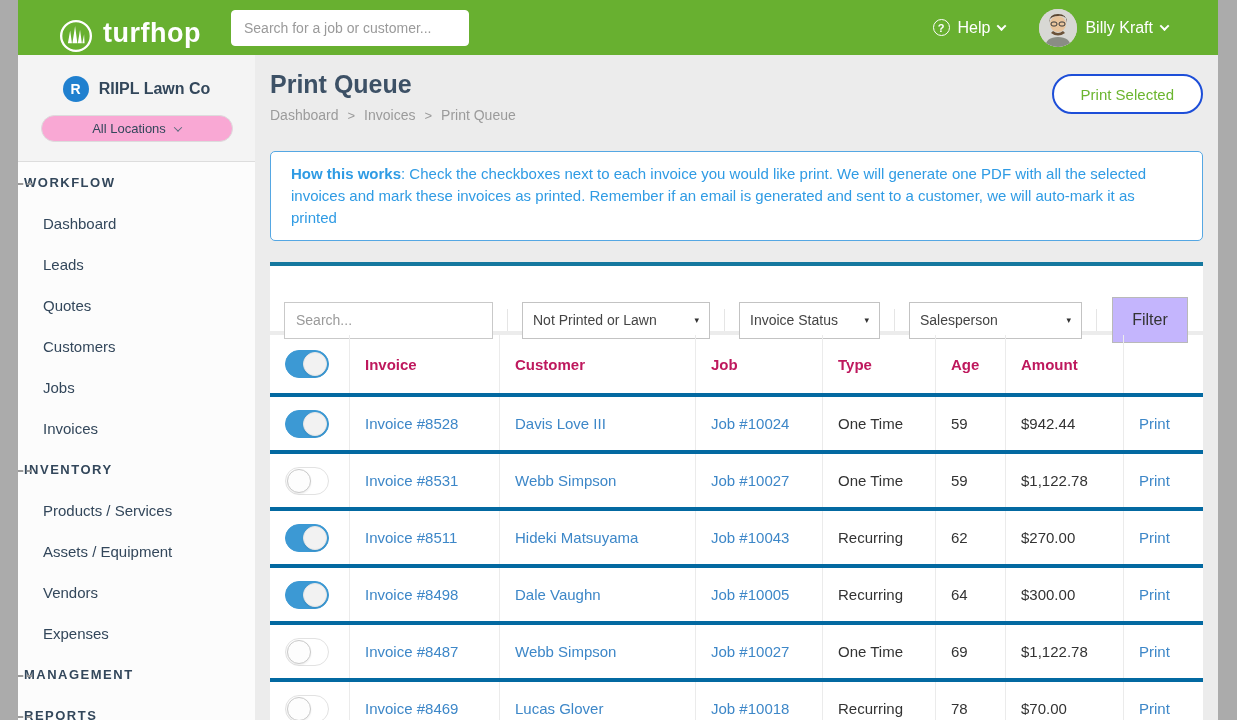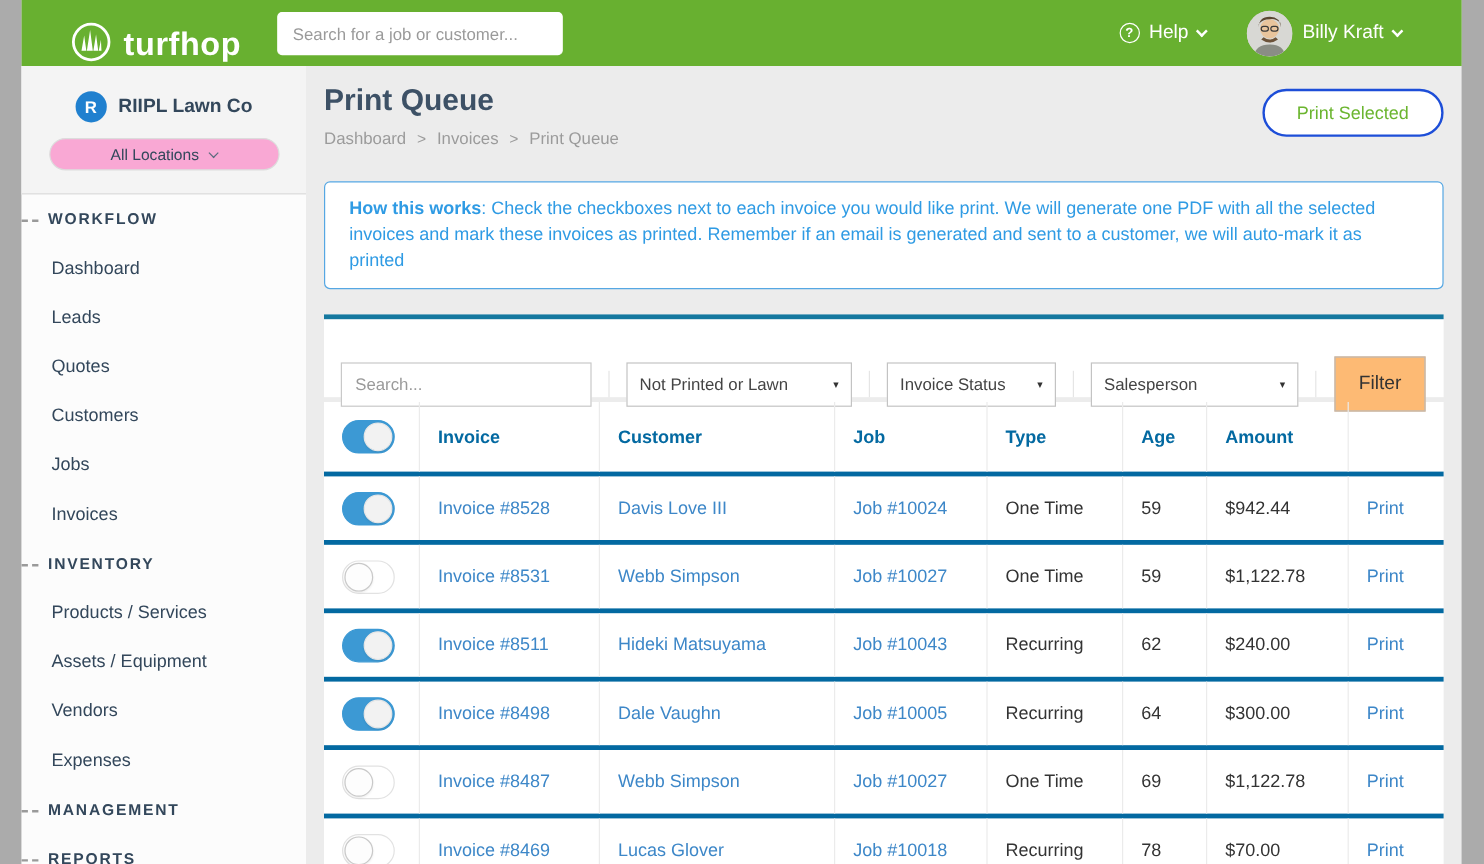--- a/index.html
+++ b/index.html
@@ -7,21 +7,21 @@
     font-family:"Liberation Sans","DejaVu Sans",sans-serif; background:#ababab; }
 
   .frame-strip { position:absolute; top:0; height:720px; background:#ababab; }
   .frame-left { left:0; width:18px; }
   .frame-right { right:0; width:19px; }
 
   .app { position:absolute; left:18px; top:0; width:1200px; height:720px; background:#ececec; }
 
   
   .topbar { position:relative; height:55px; background:#68b030; display:flex; align-items:center; }
-  .logo { display:flex; align-items:center; gap:9px; margin-left:40px; cursor:pointer;margin-top:20px; }
+  .logo { display:flex; gap:9px; margin-left:40px; cursor:pointer;margin-top:20px; }
   .logo-text { color:#fff; font-size:27px; font-weight:bold; letter-spacing:0.5px; }
   .hsearch { margin-left:30px; width:238px; height:36px; border:1px solid #fff; border-radius:4px;
     background:#fff; padding:0 12px; font-size:14px; color:#555; outline:none; }
   .hsearch::placeholder { color:#9a9a9a; }
   .topbar-right { margin-left:auto; margin-right:50px; display:flex; align-items:center; gap:34px; }
   .help-group { display:flex; align-items:center; gap:8px; color:#fff; font-size:16px; cursor:pointer; }
   .help-circle { width:17px; height:17px; border:1.5px solid #fff; border-radius:50%;
     display:flex; align-items:center; justify-content:center; font-size:11px; font-weight:bold; }
   .chev { display:inline-block; width:7px; height:7px; border-right:2px solid currentColor;
     border-bottom:2px solid currentColor; transform:rotate(45deg) translate(-1px,-1px); }
@@ -37,21 +37,21 @@
   .company-row { display:flex; align-items:center; justify-content:center; gap:10px; padding-top:21px; cursor:pointer; }
   .company-badge { width:26px; height:26px; border-radius:50%; background:#2080cf; color:#fff;
     font-size:14px; font-weight:bold; display:flex; align-items:center; justify-content:center; }
   .company-name { font-size:16px; font-weight:bold; color:#33475b; }
   .locations-pill { margin:13px auto 0; width:192px; height:27px; border-radius:14px; background:#f9a8d4;
     border:1px solid #dcdcdc; display:flex; align-items:center; justify-content:center; gap:9px;
     font-size:13px; color:#33475b; cursor:pointer; }
   .locations-pill .chev { width:6px; height:6px; border-width:1.5px; color:#5a6b7d; }
   .nav { list-style:none; padding-top:0; }
   .nav li { height:41px; display:flex; align-items:center; position:relative; }
-  .nav .section { padding-left:22px; font-size:13px; font-weight:bold; letter-spacing:1.5px; color:#33475b; }
+  .nav .section { padding-left:6px; font-size:13px; font-weight:bold; letter-spacing:1.5px; color:#33475b; }
   .nav .section .dashes { position:absolute; left:0; top:50%; width:14px; border-top:2px dashed #9a9a9a; }
   .nav .item { padding-left:25px; font-size:15px; color:#33475b; cursor:pointer; }
 
   
   .main { flex:1; padding:0 15px; position:relative; overflow:hidden; }
   .page-title { margin-top:15px; font-size:25px; font-weight:bold; color:#3d5166; }
   .breadcrumb { margin-top:8px; font-size:14px; color:#9b9b9b; display:flex; align-items:center; gap:9px; }
   .breadcrumb .sep { font-size:13px; color:#9b9b9b; }
   .crumb { cursor:pointer; }
   .btn-print-selected { position:absolute; right:15px; top:19px; height:40px; padding:0 27px;
@@ -65,31 +65,31 @@
   .filter-card { margin-top:21px; background:#fff; border-top:4px solid #15789f; height:69px; display:flex; }
   .fgroup { display:flex; align-items:center; padding:0 14px; border-right:1px solid #e5e5e5;margin-top:43px; }
   .fgroup.last { border-right:none; flex:1; justify-content:center; }
   .g-search { width:238px; } .g-dd1 { width:217px; } .g-dd2 { width:170px; } .g-dd3 { width:202px; }
   .fsearch { width:100%; height:37px; border:1px solid #c9c9c9; padding:0 11px; font-size:14px;
     color:#555; outline:none; font-family:inherit; }
   .fsearch::placeholder { color:#9a9a9a; }
   .fselect { width:100%; height:37px; border:1px solid #c3c3c3; background:#fff; display:flex;
     align-items:center; justify-content:space-between; padding:0 10px; font-size:14px; color:#444; cursor:pointer; }
   .fselect .caret { font-size:9px; color:#333; }
-  .btn-filter { width:76px; height:46px; border:1px solid #b9b9b9; background:#fdba74; font-size:16px;
+  .btn-filter { width:76px; height:46px; border:1px solid #b9b9b9; background:#c4b5fd; font-size:16px;
     color:#333; font-family:inherit; cursor:pointer; }
 
   .table-card { margin-top:4px; background:#fff; }
   .trow { display:grid; grid-template-columns:80px 150px 196px 127px 113px 70px 118px 75px;
     height:57px; border-top:4px solid #0369a1; }
   .trow.thead { height:58px; border-top:none; }
   .cell { display:flex; align-items:center; padding-left:15px; border-right:1px solid #ebebeb;
     font-size:15px; color:#333; overflow:hidden; }
   .cell:last-child { border-right:none; }
-  .cell.hd { font-weight:bold; color:#0369a1; }
+  .cell.hd { font-weight:bold; color:#be185d; }
   .link { color:#3d87c8; text-decoration:none; cursor:pointer; }
 
   .toggle { width:44px; height:28px; border-radius:15px; background:#fff; border:1px solid #e2e2e2;
     position:relative; cursor:pointer; flex:0 0 auto; }
   .toggle .knob { position:absolute; top:1px; left:1px; width:24px; height:24px; border-radius:50%;
     background:#fdfdfd; border:1px solid #c9c9c9; box-shadow:0 1px 2px rgba(0,0,0,0.08); }
   .toggle.on { background:#3c99d4; border-color:#3c99d4; }
   .toggle.on .knob { left:auto; right:1px; background:#f2f2f2; border-color:#e6e6e6; }
 </style>
 </head>
@@ -292,21 +292,21 @@
               <a class="link">Invoice #8511</a>
             </div>
           <div class="cell">
               <a class="link">Hideki Matsuyama</a>
             </div>
           <div class="cell">
               <a class="link">Job #10043</a>
             </div>
           <div class="cell">Recurring</div>
           <div class="cell">62</div>
-          <div class="cell">$240.00</div>
+          <div class="cell">$270.00</div>
           <div class="cell">
               <a class="link">Print</a>
             </div>
         </div>
 
         <div class="trow">
           <div class="cell">
               <div class="toggle on">
                 <div class="knob"></div>
               </div>

